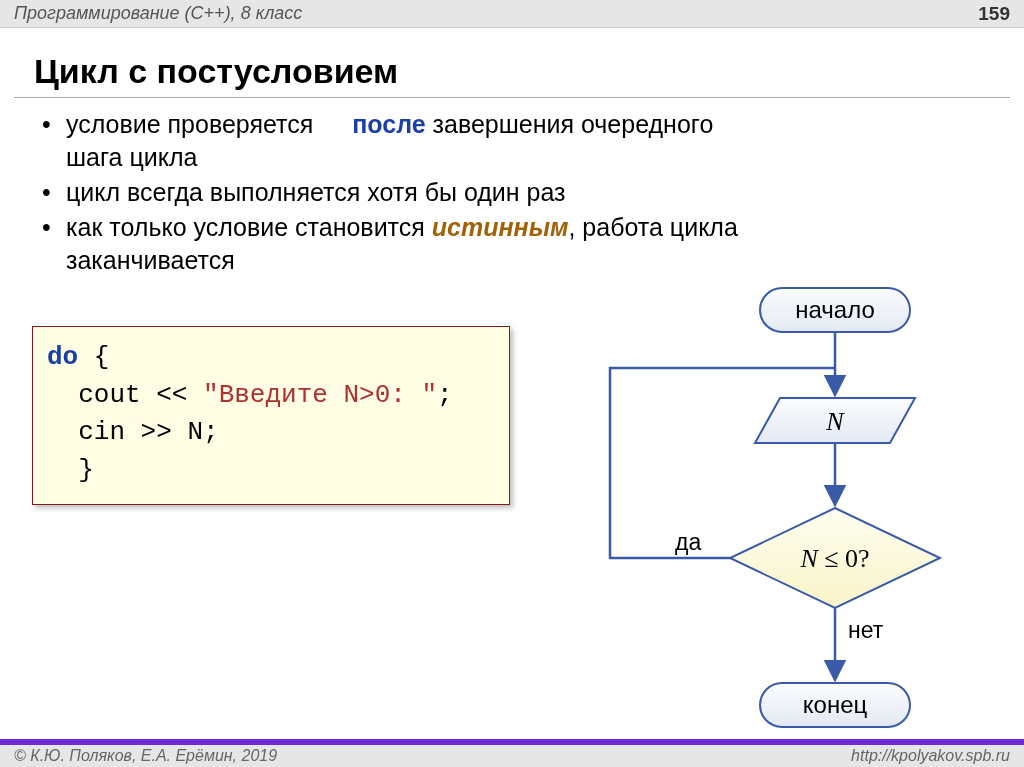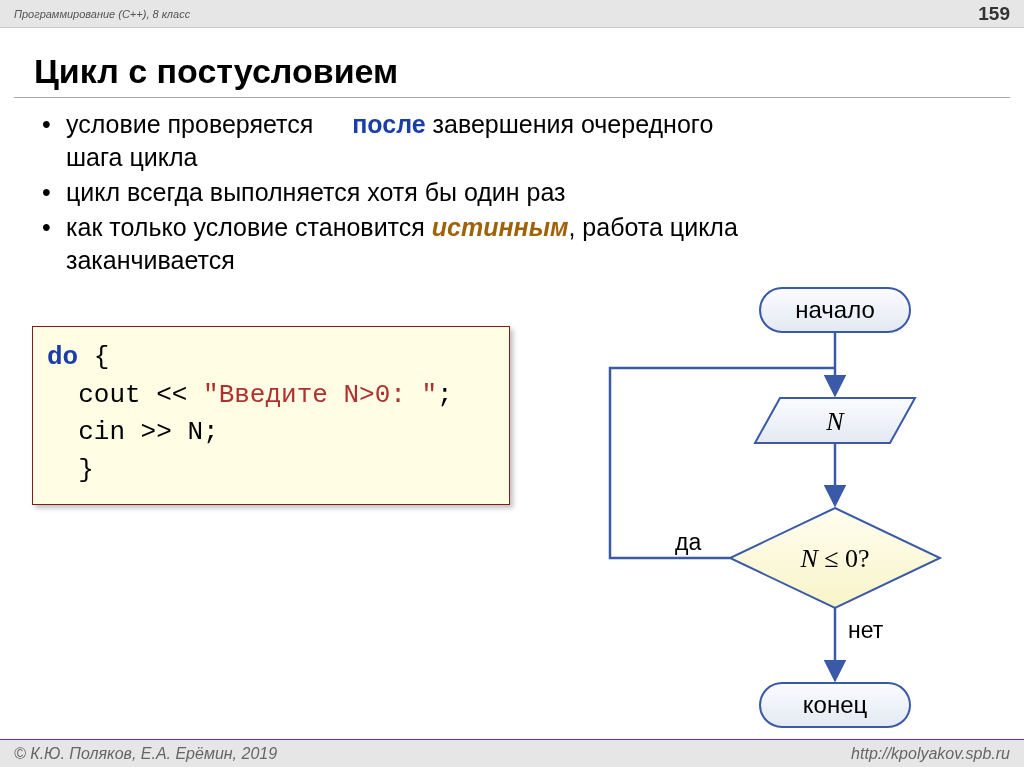--- a/index.html
+++ b/index.html
@@ -15,21 +15,21 @@
     height: 28px;
     background: #e6e6e6;
     display: flex;
     justify-content: space-between;
     align-items: center;
     padding: 0 14px;
     border-bottom: 1px solid #ccc;
   }
   .header-left {
     font-style: italic;
-    font-size: 11px;
+    font-size: 18px;
     color: #555;
   }
   .page-number {
     font-size: 19px;
     font-weight: bold;
     color: #333;
   }
   .slide-title {
     font-size: 34px;
     font-weight: bold;
@@ -112,21 +112,21 @@
   .footer-bar {
     position: absolute;
     bottom: 0;
     left: 0; right: 0;
     height: 28px;
     background: #e6e6e6;
     display: flex;
     justify-content: space-between;
     align-items: center;
     padding: 0 14px;
-    border-top: 1px solid #6d28d9;
+    border-top: 6px solid #6d28d9;
     font-style: italic;
     font-size: 16px;
     color: #666;
   }
 </style>
 </head>
 <body>
 
 <div class="header-bar">
   <span class="header-left">Программирование (C++), 8 класс</span>

